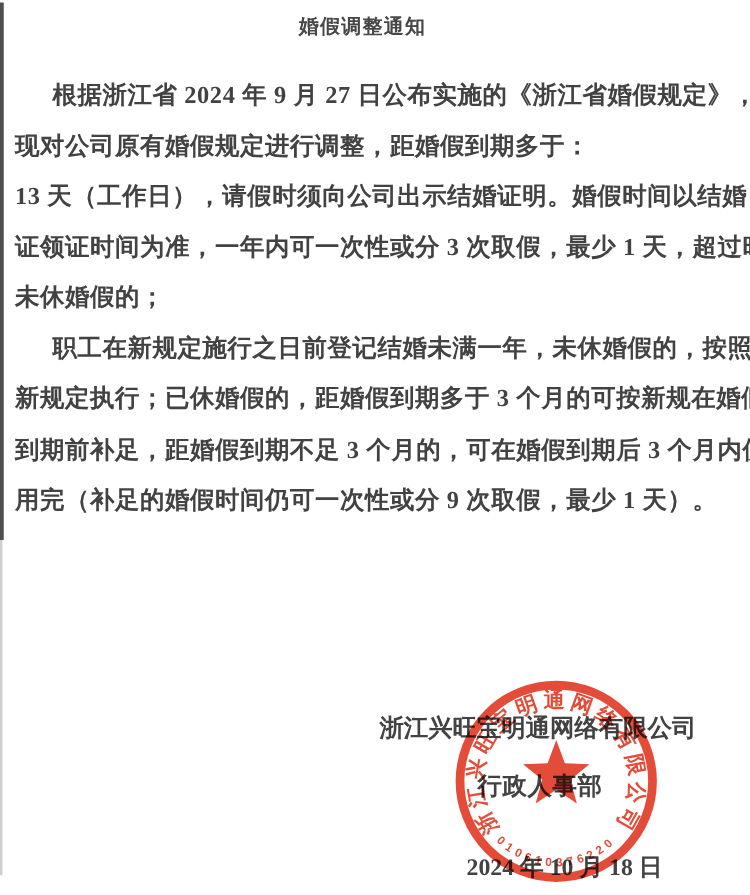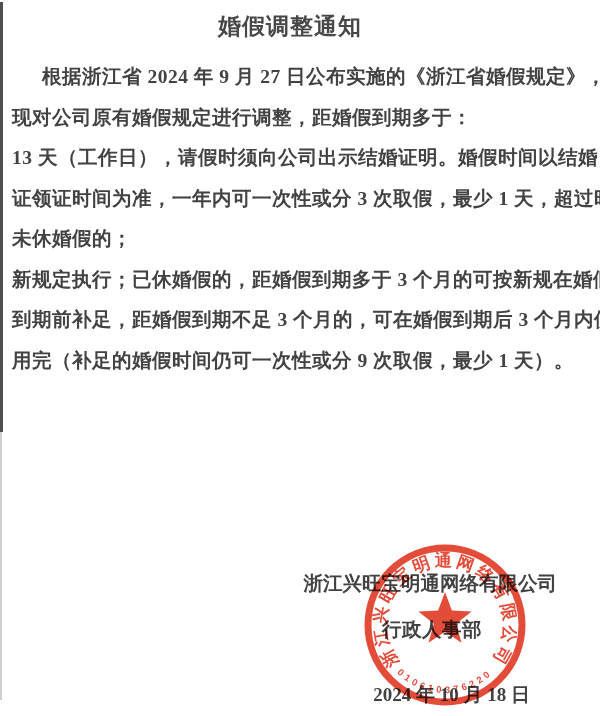--- a/index.html
+++ b/index.html
@@ -21,21 +21,21 @@
   .scan-line-light {
     position: absolute; left: 0; top: 432px;
     width: 2px; height: 268px;
     background: #cfcfcf;
   }
   .doc-title {
     position: absolute;
     top: 11px; left: 0;
     width: 580px;
     text-align: center;
-    font-size: 23px;
+    font-size: 16px;
     font-weight: 700;
     color: #474747;
     letter-spacing: 1px;
   }
   .body-block {
     position: absolute;
     top: 57px;
     left: 12px;
     right: 14px;
   }
@@ -102,20 +102,21 @@
       <div class="body-line para-end">现对公司原有婚假规定进行调整，距婚假到期多于：</div>
     </div>
 
     <div>
       <div class="body-line">13 天（工作日），请假时须向公司出示结婚证明。婚假时间以结婚</div>
       <div class="body-line">证领证时间为准，一年内可一次性或分 3 次取假，最少 1 天，超过时</div>
       <div class="body-line para-end">未休婚假的；</div>
     </div>
 
     <div>
+      <div class="body-line indent">职工在新规定施行之日前登记结婚未满一年，未休婚假的，按照</div>
       <div class="body-line">新规定执行；已休婚假的，距婚假到期多于 3 个月的可按新规在婚假</div>
       <div class="body-line">到期前补足，距婚假到期不足 3 个月的，可在婚假到期后 3 个月内使</div>
       <div class="body-line para-end">用完（补足的婚假时间仍可一次性或分 9 次取假，最少 1 天）。</div>
     </div>
   </div>
 
   <div class="sig-line sig-company">浙江兴旺宝明通网络有限公司</div>
   <div class="sig-line sig-dept">行政人事部</div>
   <div class="sig-line sig-date">2024 年 10 月 18 日</div>
 

